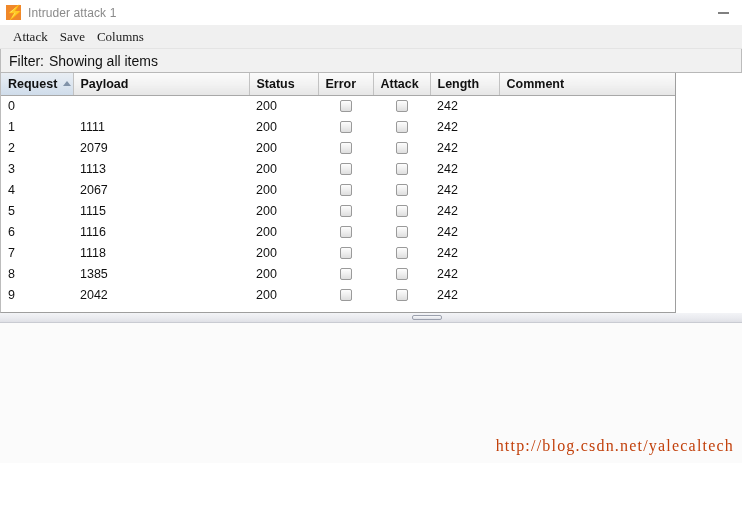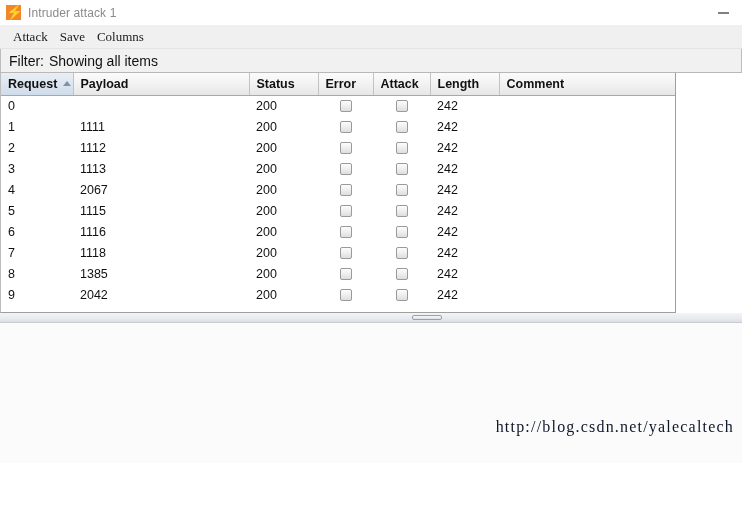--- a/index.html
+++ b/index.html
@@ -222,24 +222,24 @@
     position: relative;
     width: 742px;
     height: 140px;
     background: #fbfbfb;
   }
 
   
   #watermark {
     position: absolute;
     right: 8px;
-    bottom: 27px;
+    bottom: 8px;
     font-family: "Liberation Serif", serif;
     font-size: 16px;
-    color: #0f172a;
+    color: #c2410c;
     letter-spacing: 1.2px;
     white-space: nowrap;
     user-select: none;
   }
 </style>
 </head>
 <body>
 
 <div id="app-window">
 
@@ -332,21 +332,21 @@
             <td>1</td>
             <td>1111</td>
             <td>200</td>
             <td class="cell-center"><span class="checkbox"></span></td>
             <td class="cell-center"><span class="checkbox"></span></td>
             <td>242</td>
             <td></td>
           </tr>
           <tr>
             <td>2</td>
-            <td>1112</td>
+            <td>2079</td>
             <td>200</td>
             <td class="cell-center"><span class="checkbox"></span></td>
             <td class="cell-center"><span class="checkbox"></span></td>
             <td>242</td>
             <td></td>
           </tr>
           <tr>
             <td>3</td>
             <td>1113</td>
             <td>200</td>

